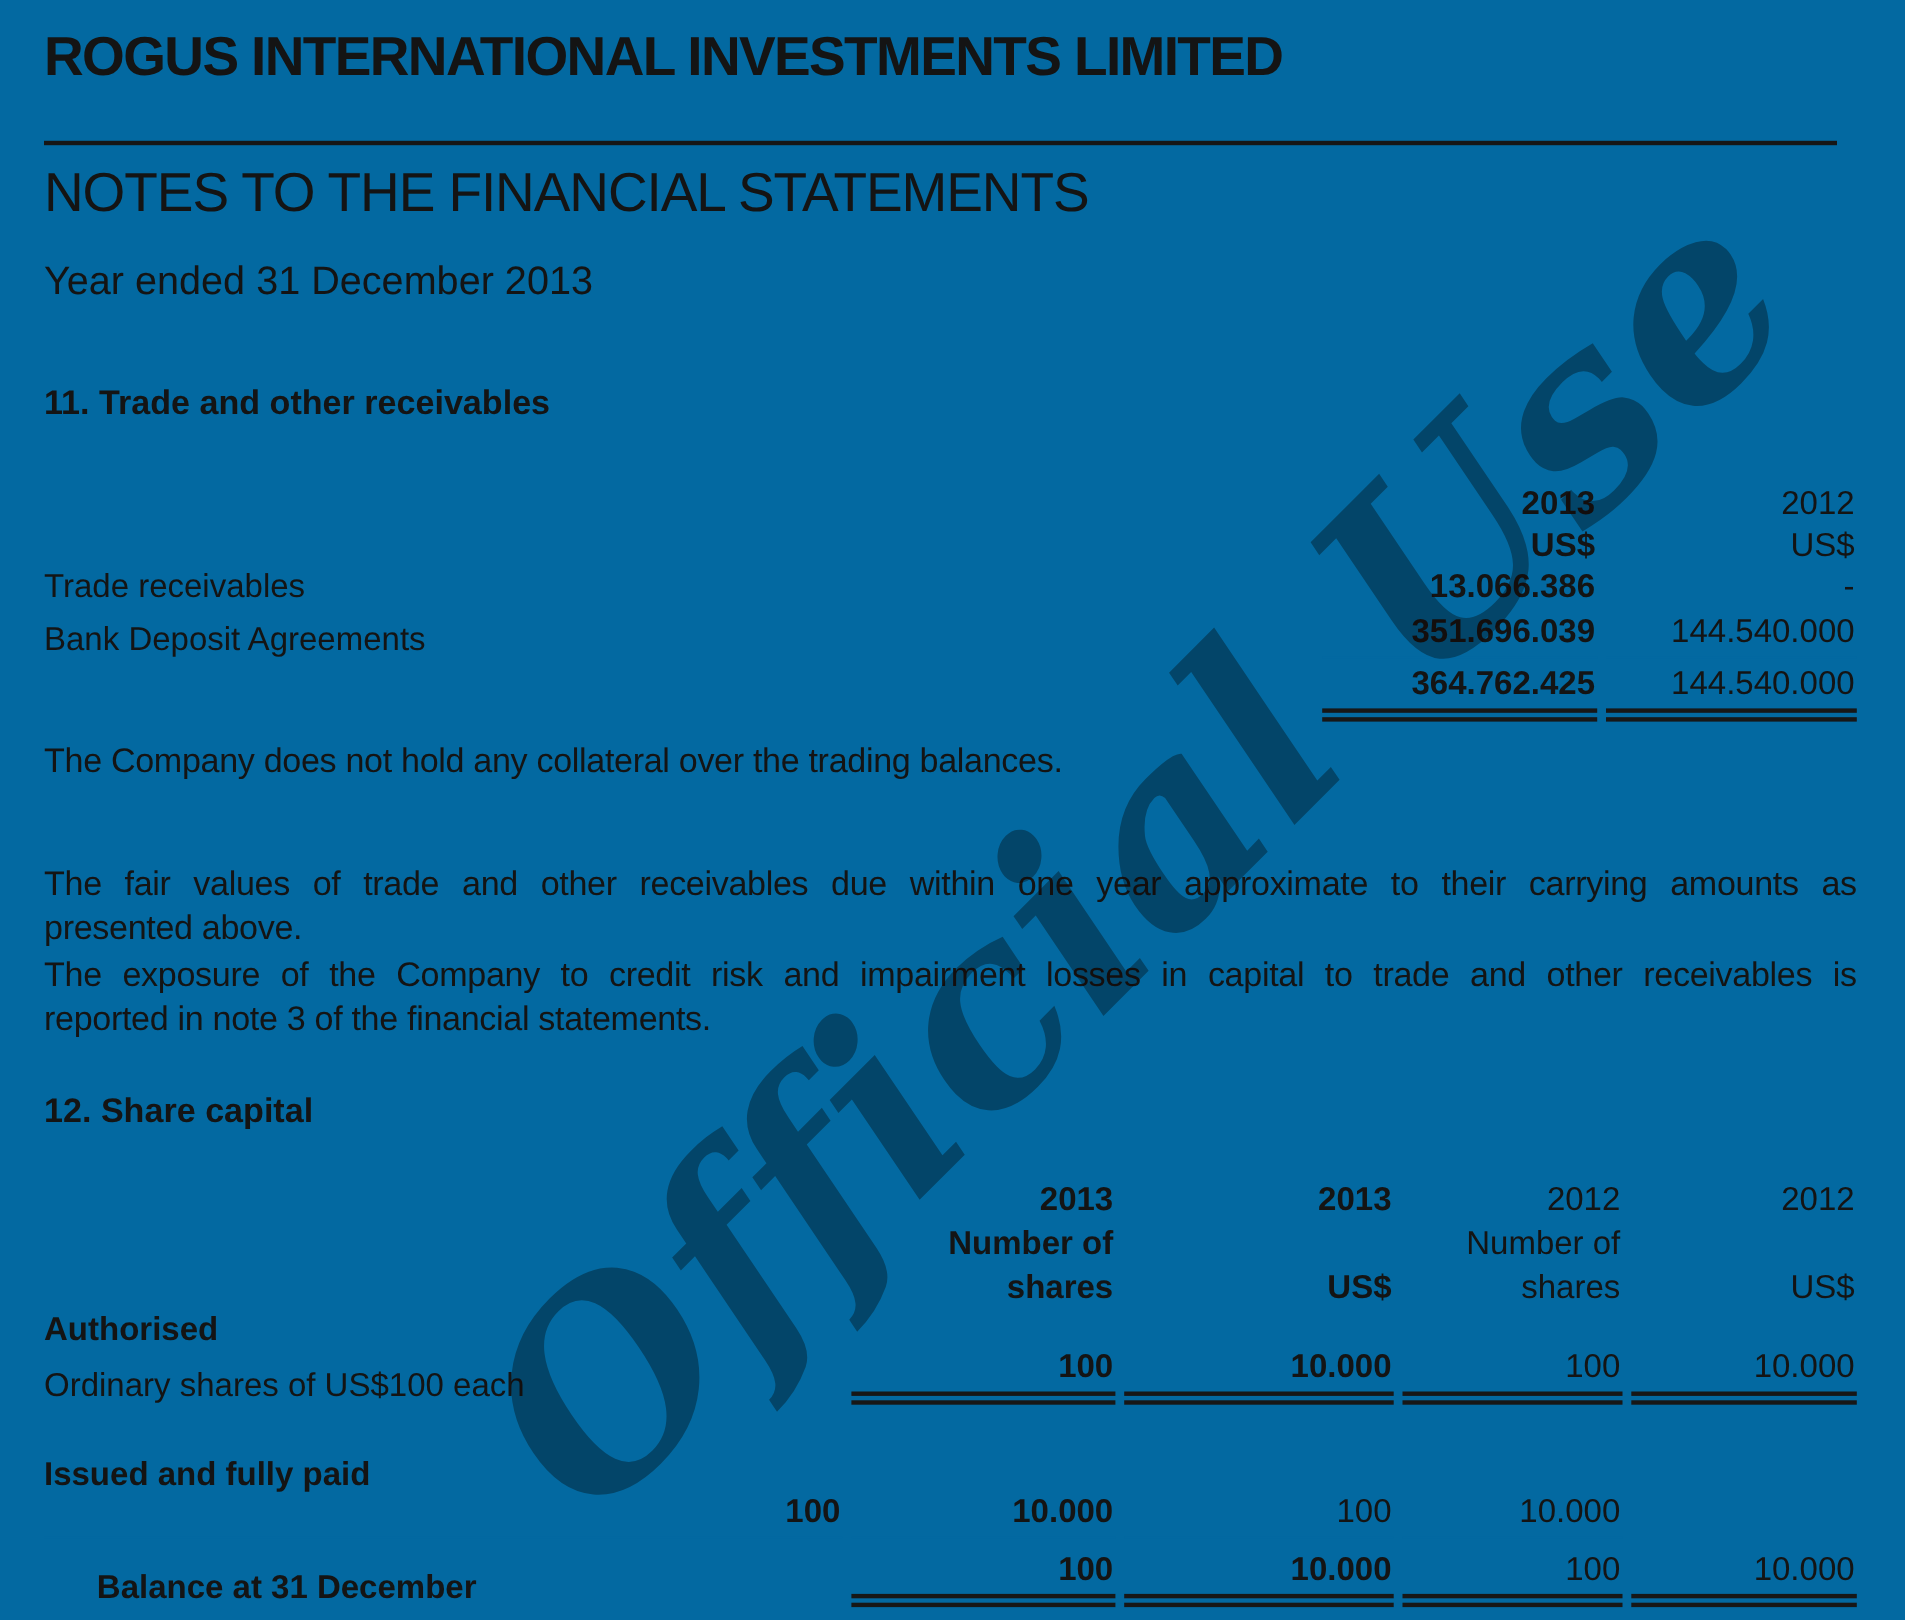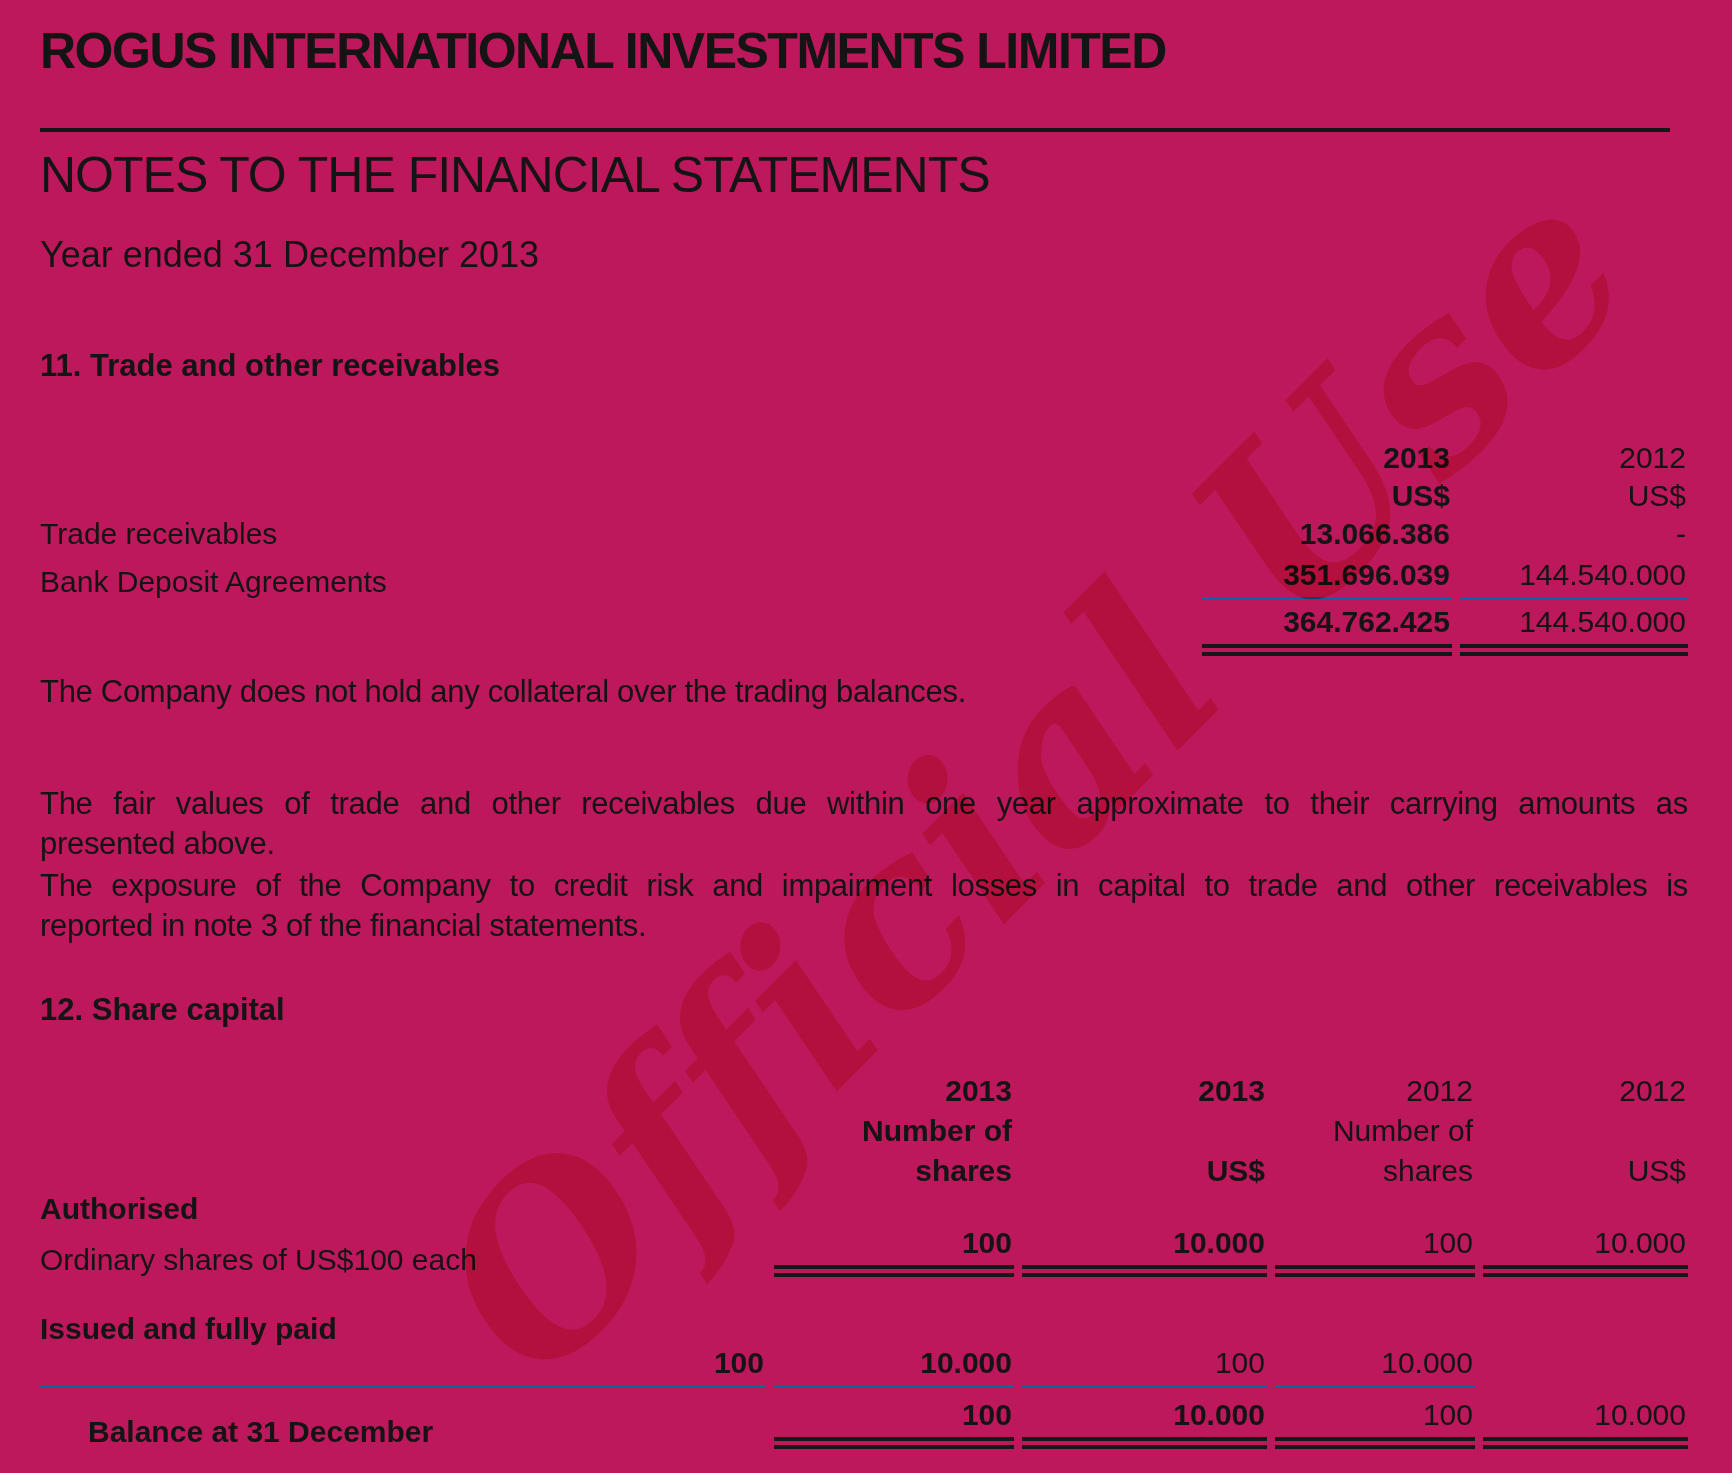--- a/index.html
+++ b/index.html
@@ -1,17 +1,17 @@
 <!DOCTYPE html>
 <html><head>
 <meta charset="utf-8">
 <style>
   html,body{margin:0;padding:0;background:#e8e8e8;}
   .page{
-    position:relative;width:1732px;height:1473px;background:#be185d;overflow:hidden;
+    position:relative;width:1732px;height:1473px;background:#0369a1;overflow:hidden;
     font-family:"Liberation Sans",sans-serif;color:#141414;
   }
   .b{font-weight:bold;}
 
   .company-title{position:absolute;left:40px;top:22px;font-size:50px;font-weight:bold;
     letter-spacing:-1.5px;white-space:nowrap;}
   .rule{position:absolute;left:40px;top:128px;width:1630px;height:4px;background:#161616;}
   .doc-title{position:absolute;left:40px;top:146px;font-size:50px;letter-spacing:-1px;white-space:nowrap;}
   .doc-sub{position:absolute;left:40px;top:206px;font-size:36px;white-space:nowrap;margin-top:28px;}
 
@@ -19,21 +19,21 @@
   #h11{top:348px;}
   #h12{top:992px;}
 
   .tbl{position:absolute;left:40px;width:1648px;font-size:30px;}
   #t11{top:437px;}
   #t12{top:1068px;}
 
   .row11{display:grid;grid-template-columns:1fr 250px 228px;column-gap:8px;align-items:end;}
   .row12{display:grid;grid-template-columns:1fr 240px 245px 200px 205px;column-gap:8px;align-items:end;}
   .h40{height:40px;} .h38{height:38px;} .h44{height:44px;} .h48{height:48px;}
-  .h42{height:42px;margin-left:48px;} .h36{height:36px;} .sp6{height:6px;} .sp40{height:40px;} .sp12{height:12px;}
+  .h42{height:42px;margin-left:48px;} .h36{height:36px;margin-top:12px;} .sp6{height:6px;} .sp40{height:40px;} .sp12{height:12px;}
   .num{text-align:right;padding-right:2px;}
   .lab{text-align:left;}
   .ul{border-bottom:2px solid #0369a1;padding-bottom:5px;}
   .dul{border-bottom:12px double #171717;padding-bottom:5px;}
 
   .para{position:absolute;left:40px;width:1648px;font-size:31px;line-height:40px;letter-spacing:-0.3px;}
   #p1{top:672px;}
   #p2{top:784px;}
   #p3{top:866px;}
   .jline{text-align:justify;text-align-last:justify;}

